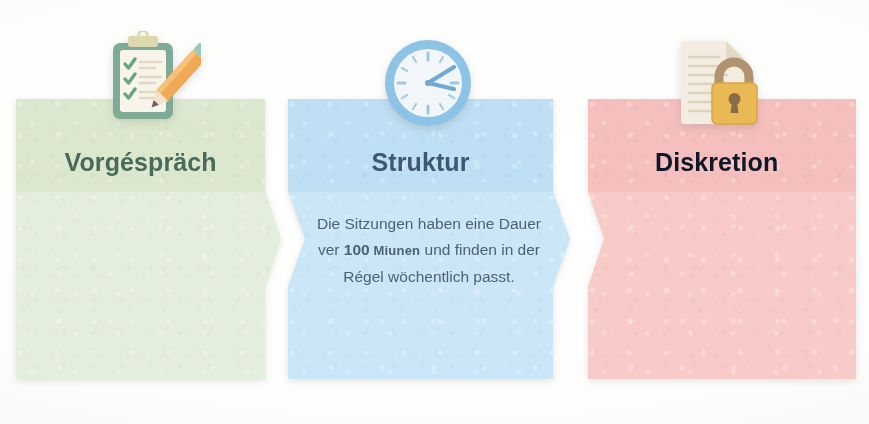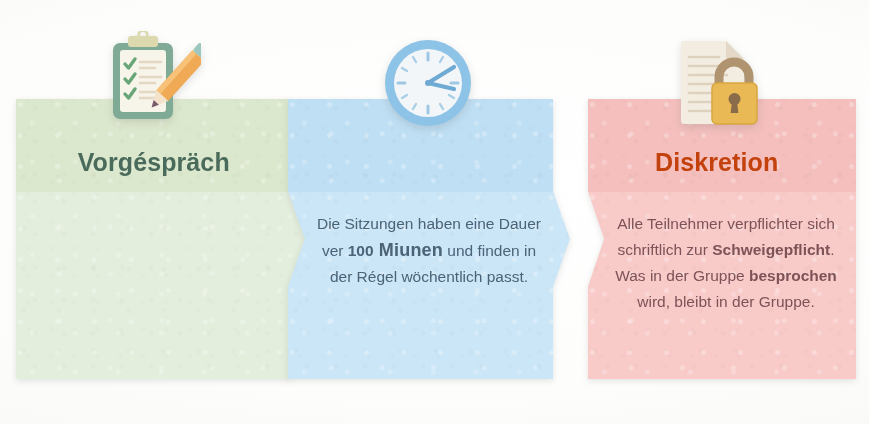--- a/index.html
+++ b/index.html
@@ -30,21 +30,21 @@
     position:absolute;inset:0;
   }
   .card .hdr, .card .bdy{
     position:absolute;
     left:0;right:0;
   }
   .card .hdr{top:0;height:93px;}
   .card .bdy{top:93px;bottom:0;}
 
   
-  #card-vorgespraech{left:16px;width:265px;padding-left:28px;}
+  #card-vorgespraech{left:16px;width:265px;}
   #card-struktur{left:288px;width:282px;}
   #card-diskretion{left:588px;width:268px;}
 
   
   .shape-flatL-pointR{
     clip-path:polygon(
       0% 0%, 94% 0%, 94% 33%, 100% 50%, 94% 67%, 94% 100%, 0% 100%);
   }
   .shape-notchL-pointR{
     clip-path:polygon(
@@ -91,21 +91,21 @@
     left:0;right:0;
     padding:0 26px;
     font-size:15.5px;
     line-height:26px;
     text-align:center;
   }
   #card-vorgespraech .card-body{text-align:left;padding-left:34px;padding-right:18px;}
   #card-diskretion .card-body{text-align:center;padding-left:22px;padding-right:14px;}
 
   .card-body b{font-weight:bold;}
-  .small-bold{font-size:18px;font-weight:bold;letter-spacing:.2px;}
+  .small-bold{font-size:13px;font-weight:bold;letter-spacing:.2px;}
 
   
   .icon-wrap{
     position:absolute;
     top:31px;
     width:104px;height:104px;
     z-index:3;
     filter:drop-shadow(0 3px 4px rgba(110,110,110,.22));
   }
   #icon-clipboard-wrap{left:97px;}
@@ -139,40 +139,38 @@
     <div class="shape shape-notchL-pointR">
       <div class="hdr">
         <div class="hdr-fill" style="background:#bfdff4"></div>
         <div class="tex"></div>
       </div>
       <div class="bdy">
         <div class="bdy-fill" style="background:#cbe6f7"></div>
         <div class="tex"></div>
       </div>
     </div>
+    <div class="card-title" style="color:#3f5872">Struktur</div>
     <div class="card-body" style="color:#4c6277">
       <span>Die Sitzungen haben eine Dauer ver </span><b>100</b><b class="small-bold"> Miunen</b><span> und finden in der Régel wöchentlich passt.</span>
     </div>
   </div>
 
   <div class="card" id="card-diskretion">
     <div class="shape shape-notchL-flatR">
       <div class="hdr">
         <div class="hdr-fill" style="background:#f4bfbd"></div>
         <div class="tex"></div>
       </div>
       <div class="bdy">
         <div class="bdy-fill" style="background:#f8cbc9"></div>
         <div class="tex"></div>
       </div>
     </div>
-    <div class="card-title" style="color:#c2410c">Diskretion</div>
-    <div class="card-body" style="color:#7d5358">
-      <span>Alle Teilnehmer verpflichter sich schriftlich zur </span><b>Schweigepflicht</b><span>. Was in der Gruppe </span><b>besprochen</b><span> wird, bleibt in der Gruppe.</span>
-    </div>
+    <div class="card-title" style="color:#0f172a">Diskretion</div>
   </div>
 
   <div class="icon-wrap" id="icon-clipboard-wrap">
     <svg viewBox="0 0 104 104" xmlns="http://www.w3.org/2000/svg">
 
       <rect x="16" y="12" width="60" height="76" rx="7" fill="#7fab96"></rect>
 
       <rect x="23" y="19" width="46" height="62" rx="3" fill="#f7f4ea"></rect>
 
       <rect x="31" y="5" width="30" height="11" rx="3" fill="#dcd9ae"></rect>

